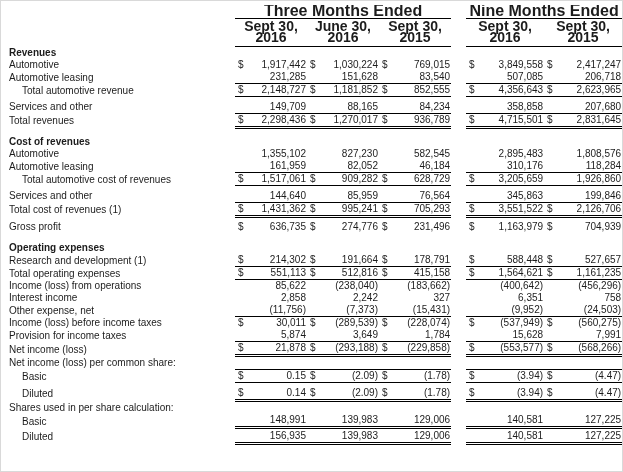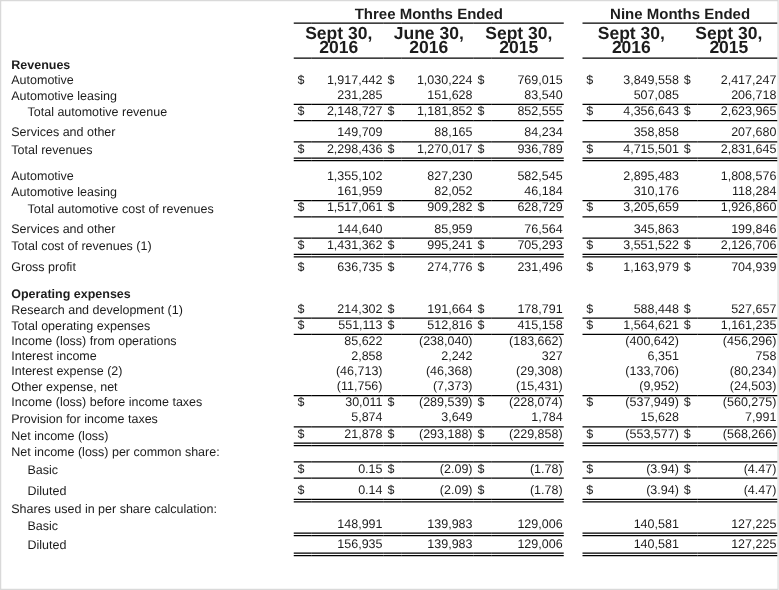--- a/index.html
+++ b/index.html
@@ -34,21 +34,21 @@
   td.lbl  { text-align: left; padding-left: 2px; }
   td.lbl.ind { padding-left: 15px; }
   td.lbl.b   { font-weight: bold; }
   td.dc { text-align: left; padding-left: 3px; }
   td.vc { text-align: right; padding-right: 1px; }
   td.gapc { }
   
   td.gt {
     text-align: center;
     font-weight: bold;
-    font-size: 12px;
+    font-size: 16px;
     border-bottom: 1px solid #000;
     padding-bottom: 1px;
   }
   td.yh {
     text-align: center;
     font-weight: bold;
     font-size: 14px;
     line-height: 11px;
     border-bottom: 1px solid #000;
     padding: 2px 0 3px 0;
@@ -184,20 +184,23 @@
           <td class="gapc"></td>
           <td class="dc bt bbd">$</td>
           <td class="vc bt bbd">4,715,501</td>
           <td class="dc bt bbd">$</td>
           <td class="vc bt bbd">2,831,645</td>
         </tr>
         <tr class="sp" style="height: 9px;">
           <td colspan="12"></td>
         </tr>
         <tr>
+          <td class="lbl b" colspan="12">Cost of revenues</td>
+        </tr>
+        <tr>
           <td class="lbl">Automotive</td>
           <td class="dc"></td>
           <td class="vc">1,355,102</td>
           <td class="dc"></td>
           <td class="vc">827,230</td>
           <td class="dc"></td>
           <td class="vc">582,545</td>
           <td class="gapc"></td>
           <td class="dc"></td>
           <td class="vc">2,895,483</td>
@@ -334,34 +337,20 @@
           <td class="vc">2,858</td>
           <td class="dc"></td>
           <td class="vc">2,242</td>
           <td class="dc"></td>
           <td class="vc">327</td>
           <td class="gapc"></td>
           <td class="dc"></td>
           <td class="vc">6,351</td>
           <td class="dc"></td>
           <td class="vc">758</td>
-        </tr>
-        <tr>
-          <td class="lbl">Interest expense (2)</td>
-          <td class="dc"></td>
-          <td class="vc">(46,713)</td>
-          <td class="dc"></td>
-          <td class="vc">(46,368)</td>
-          <td class="dc"></td>
-          <td class="vc">(29,308)</td>
-          <td class="gapc"></td>
-          <td class="dc"></td>
-          <td class="vc">(133,706)</td>
-          <td class="dc"></td>
-          <td class="vc">(80,234)</td>
         </tr>
         <tr>
           <td class="lbl">Other expense, net</td>
           <td class="dc"></td>
           <td class="vc">(11,756)</td>
           <td class="dc"></td>
           <td class="vc">(7,373)</td>
           <td class="dc"></td>
           <td class="vc">(15,431)</td>
           <td class="gapc"></td>

